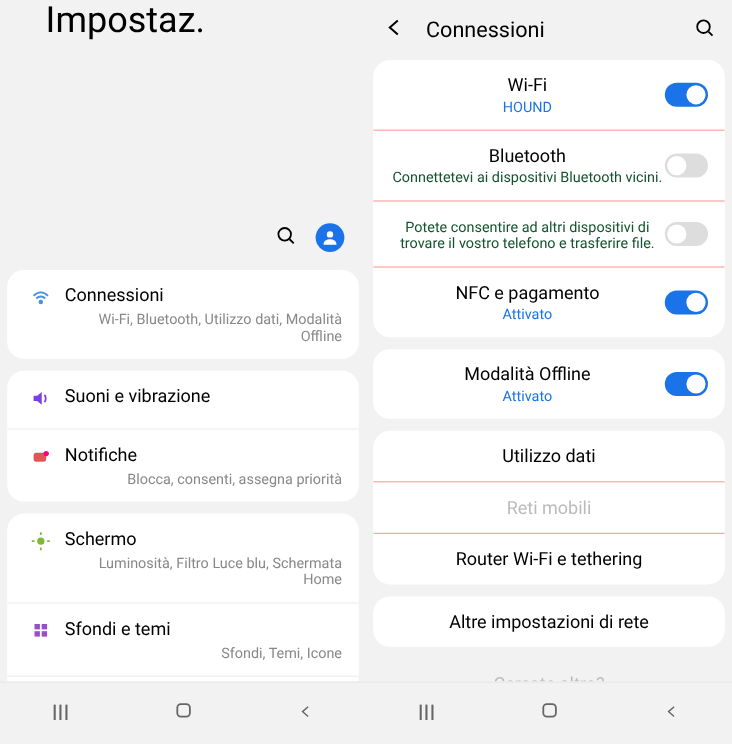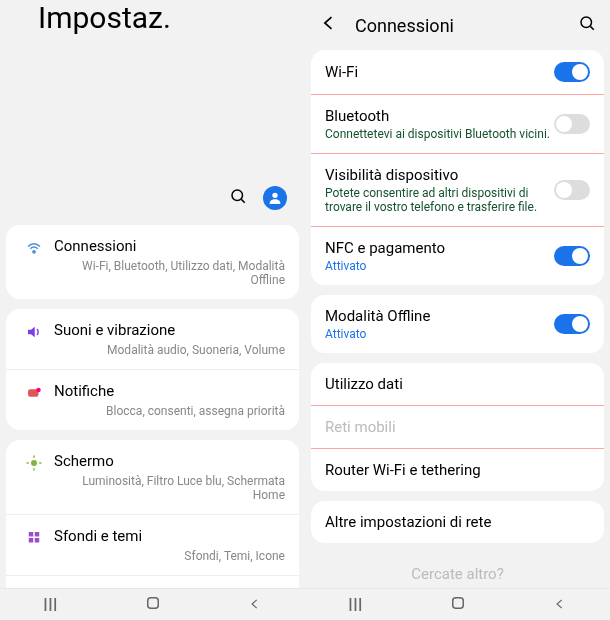--- a/index.html
+++ b/index.html
@@ -20,39 +20,39 @@
   .item + .item { border-top: 1px solid #eee; }
   .icon-col { width: 28px; display: flex; justify-content: center; margin-top: 2px; }
   .text-col { flex: 1; margin-left: 6px; }
   .item-title { font-size: 15px; color: #000; line-height: 1.3; }
   .item-sub { font-size: 12px; color: #888; margin-top: 2px; line-height: 1.2; text-align: right; }
 
   
   .appbar { height: 50px; display: flex; align-items: center; padding: 0 14px; }
   .appbar-title { font-size: 18px; margin-left: 16px; flex: 1; }
   .right-list { flex: 1; overflow: hidden; }
-  .r-group { background: #fff; border-radius: 14px; margin: 0 6px 10px 6px; overflow: hidden; }
+  .r-group { background: #fff; border-radius: 14px; margin: 0 6px 10px 6px; overflow: hidden; text-align: center; }
   .r-item { display: flex; align-items: center; padding: 12px 14px; }
   .r-item + .r-item { border-top: 1px solid #fca5a5; }
   .r-text { flex: 1; }
   .r-title { font-size: 15px; color: #000; }
   .r-sub { font-size: 12px; color: #14532d; margin-top: 2px; }
   .r-sub.accent { color: #1a73e8; }
   .r-title.muted { color: #bbb; }
 
   .toggle { width: 36px; height: 20px; border-radius: 10px; position: relative; flex-shrink: 0; }
   .toggle::after { content: ""; position: absolute; width: 16px; height: 16px; border-radius: 50%; top: 2px; background: #fff; }
   .toggle.on { background: #1a73e8; }
   .toggle.on::after { right: 2px; }
   .toggle.off { background: #ddd; }
   .toggle.off::after { left: 2px; }
 
   .partial-item { background: #f2f2f2; border-radius: 14px; margin: 0 6px 4px 6px; padding: 12px 14px; text-align: center; color: #bbb; font-size: 15px; }
 
-  .navbar { height: 32px; display: flex; justify-content: space-around; align-items: center; background: #f2f2f2; border-top: 1px solid #e8e8e8; }
+  .navbar { height: 52px; display: flex; justify-content: space-around; align-items: center; background: #f2f2f2; border-top: 1px solid #e8e8e8; }
   .navbar span { color: #666; font-size: 18px; }
 
   .search-icon { width: 18px; height: 18px; }
 </style>
 </head>
 <body>
 
 <div class="screens">
 
   <div class="screen">
@@ -95,21 +95,20 @@
       <div class="list list-group">
         <div class="item">
           <div class="icon-col">
               <span><svg width="18" height="18" viewBox="0 0 24 24" fill="#7b3fe4">
                   <path d="M4 9v6h4l5 4V5L8 9H4z"></path>
                   <path d="M16 8c2 2 2 6 0 8" fill="none" stroke="#7b3fe4" stroke-width="2"></path>
                 </svg></span>
             </div>
           <div class="text-col">
             <div class="item-title">Suoni e vibrazione</div>
-            <div class="item-sub">Modalità audio, Suoneria, Volume</div>
           </div>
         </div>
         <div class="item">
           <div class="icon-col">
               <span><svg width="18" height="18" viewBox="0 0 24 24" fill="#e25555">
                   <rect x="4" y="7" width="14" height="10" rx="3"></rect>
                   <circle cx="18" cy="8" r="3" fill="#f08"></circle>
                 </svg></span>
             </div>
           <div class="text-col">
@@ -180,33 +179,33 @@
             <line x1="21" y1="21" x2="16.5" y2="16.5"></line>
           </svg></span>
     </div>
 
     <div class="right-list">
 
       <div class="r-group">
         <div class="r-item">
           <div class="r-text">
             <div class="r-title">Wi-Fi</div>
+            <div class="r-sub accent">HOUND</div>
           </div>
           <div class="toggle on"></div>
         </div>
         <div class="r-item">
           <div class="r-text">
             <div class="r-title">Bluetooth</div>
             <div class="r-sub">Connettetevi ai dispositivi Bluetooth vicini.</div>
           </div>
           <div class="toggle off"></div>
         </div>
         <div class="r-item">
           <div class="r-text">
-            <div class="r-title">Visibilità dispositivo</div>
             <div class="r-sub">Potete consentire ad altri dispositivi di trovare il vostro telefono e trasferire file.</div>
           </div>
           <div class="toggle off"></div>
         </div>
         <div class="r-item">
           <div class="r-text">
             <div class="r-title">NFC e pagamento</div>
             <div class="r-sub accent">Attivato</div>
           </div>
           <div class="toggle on"></div>

